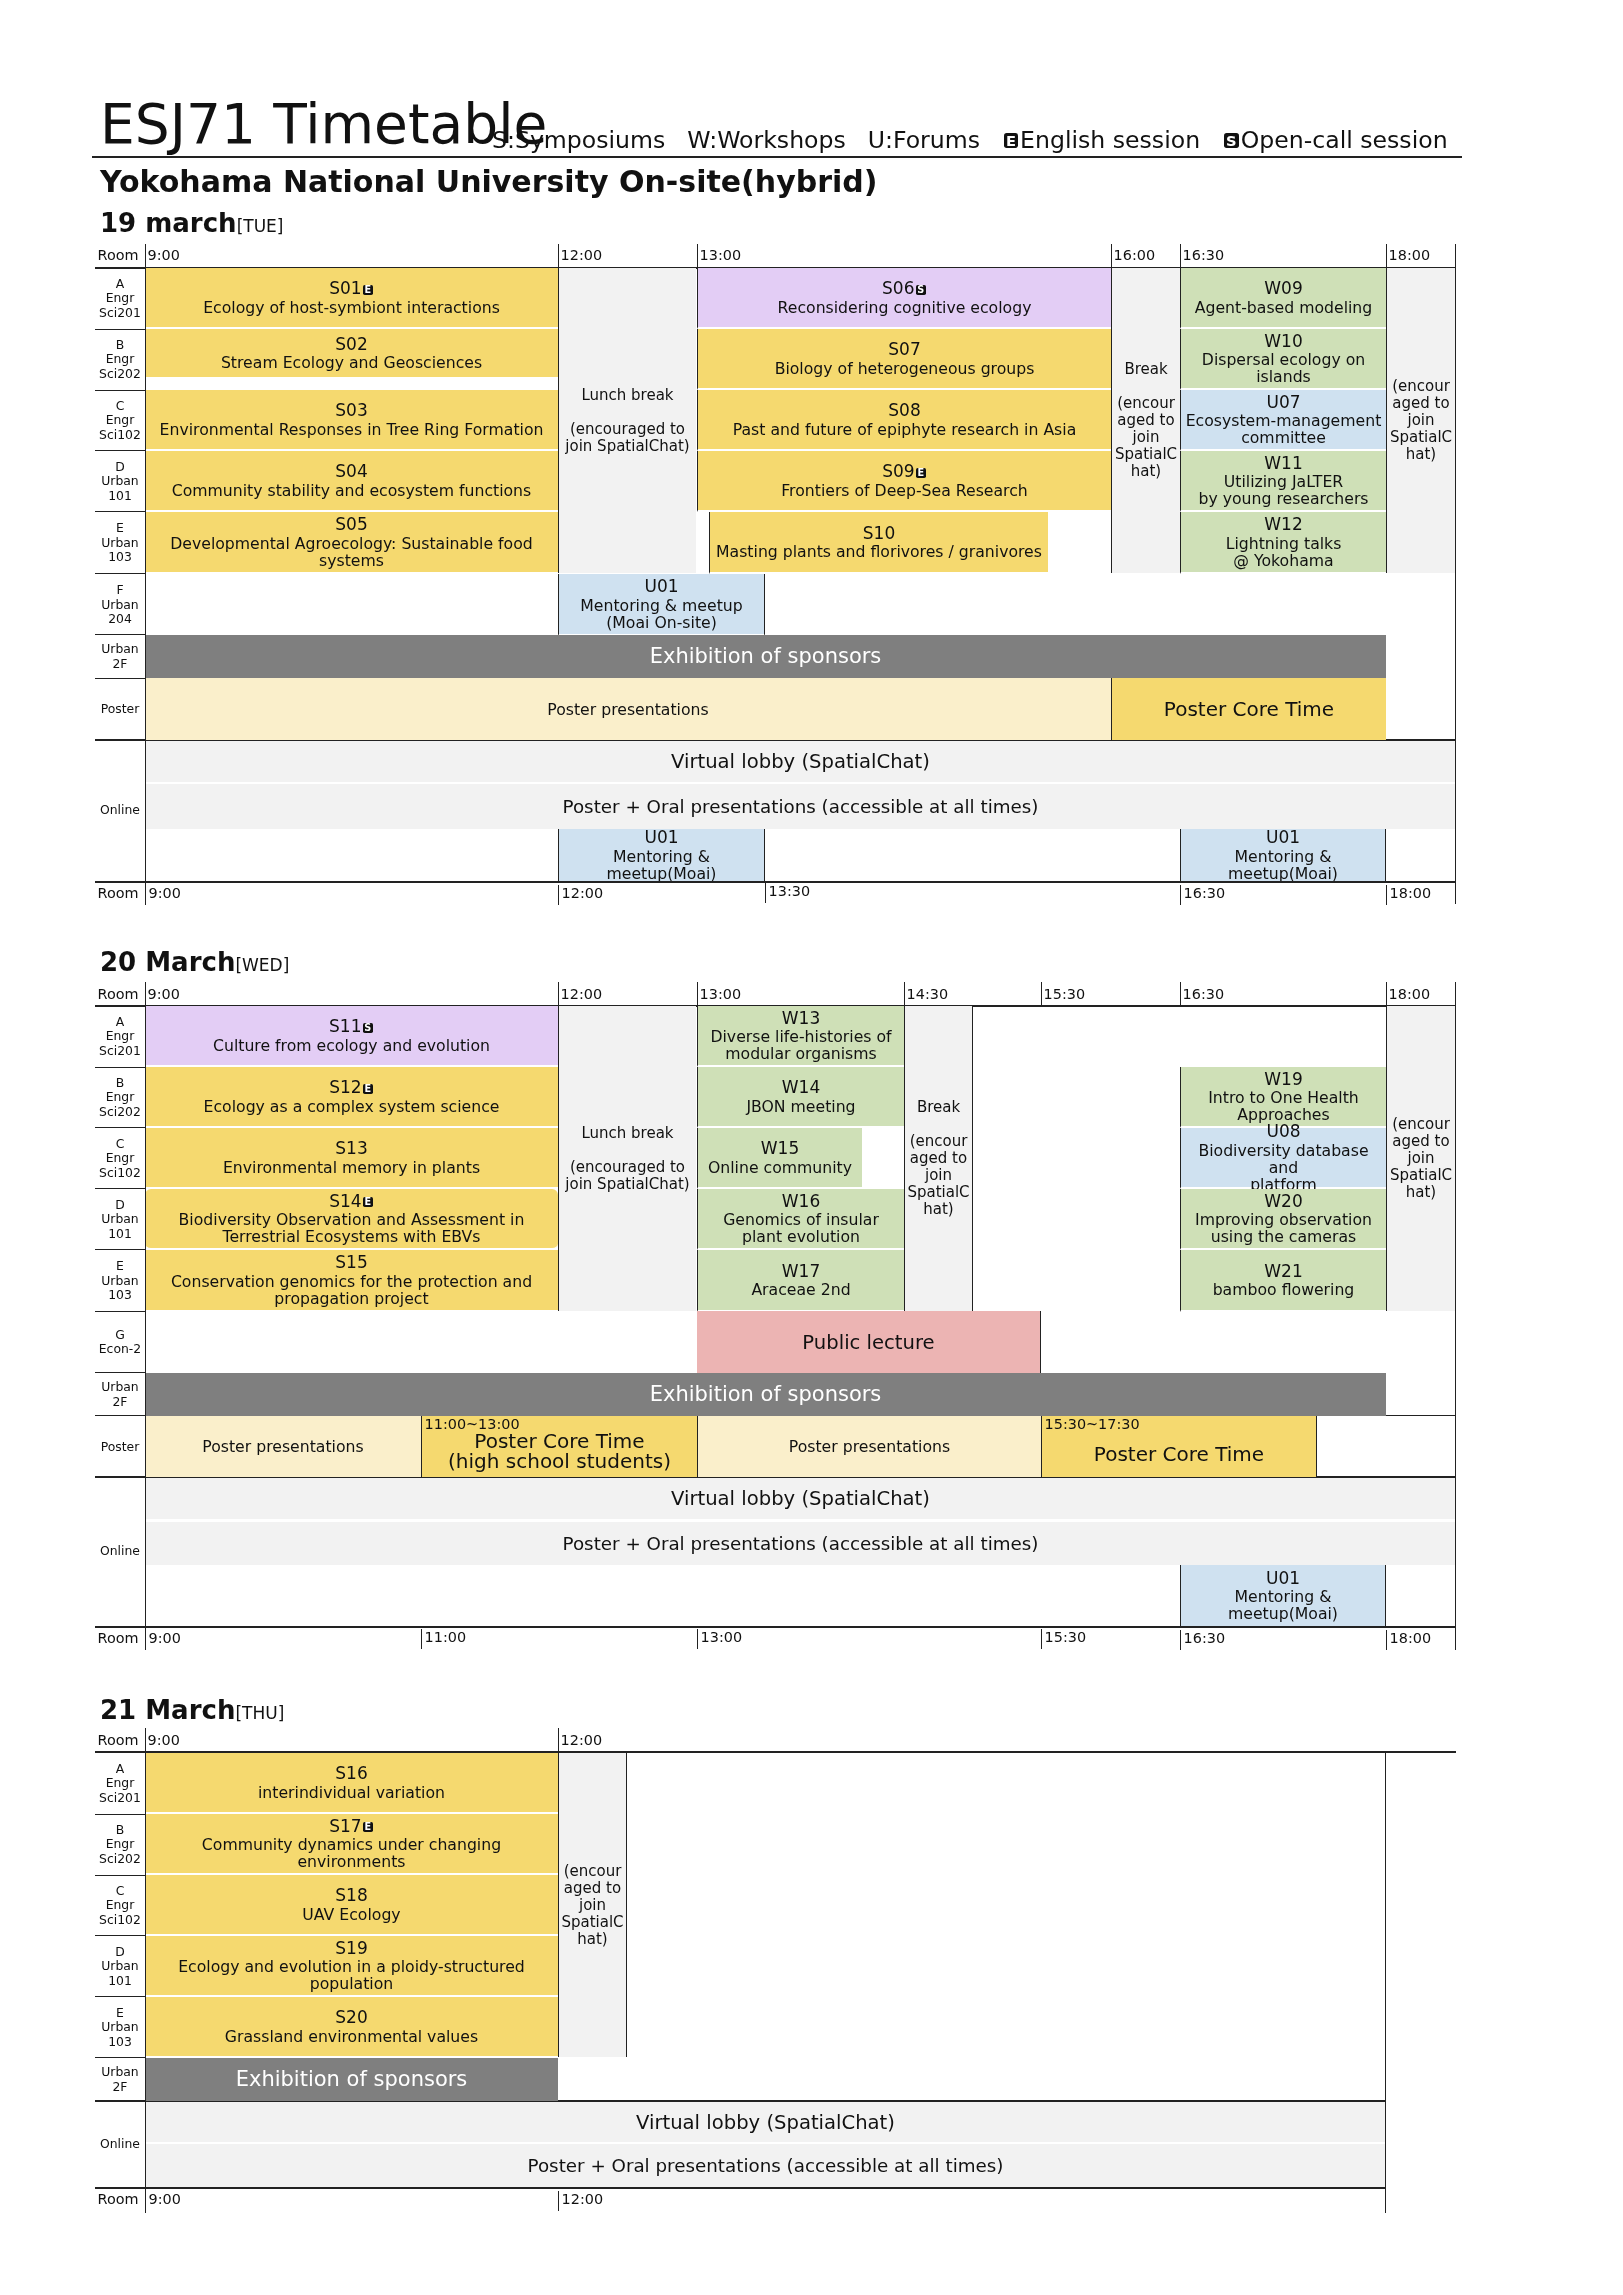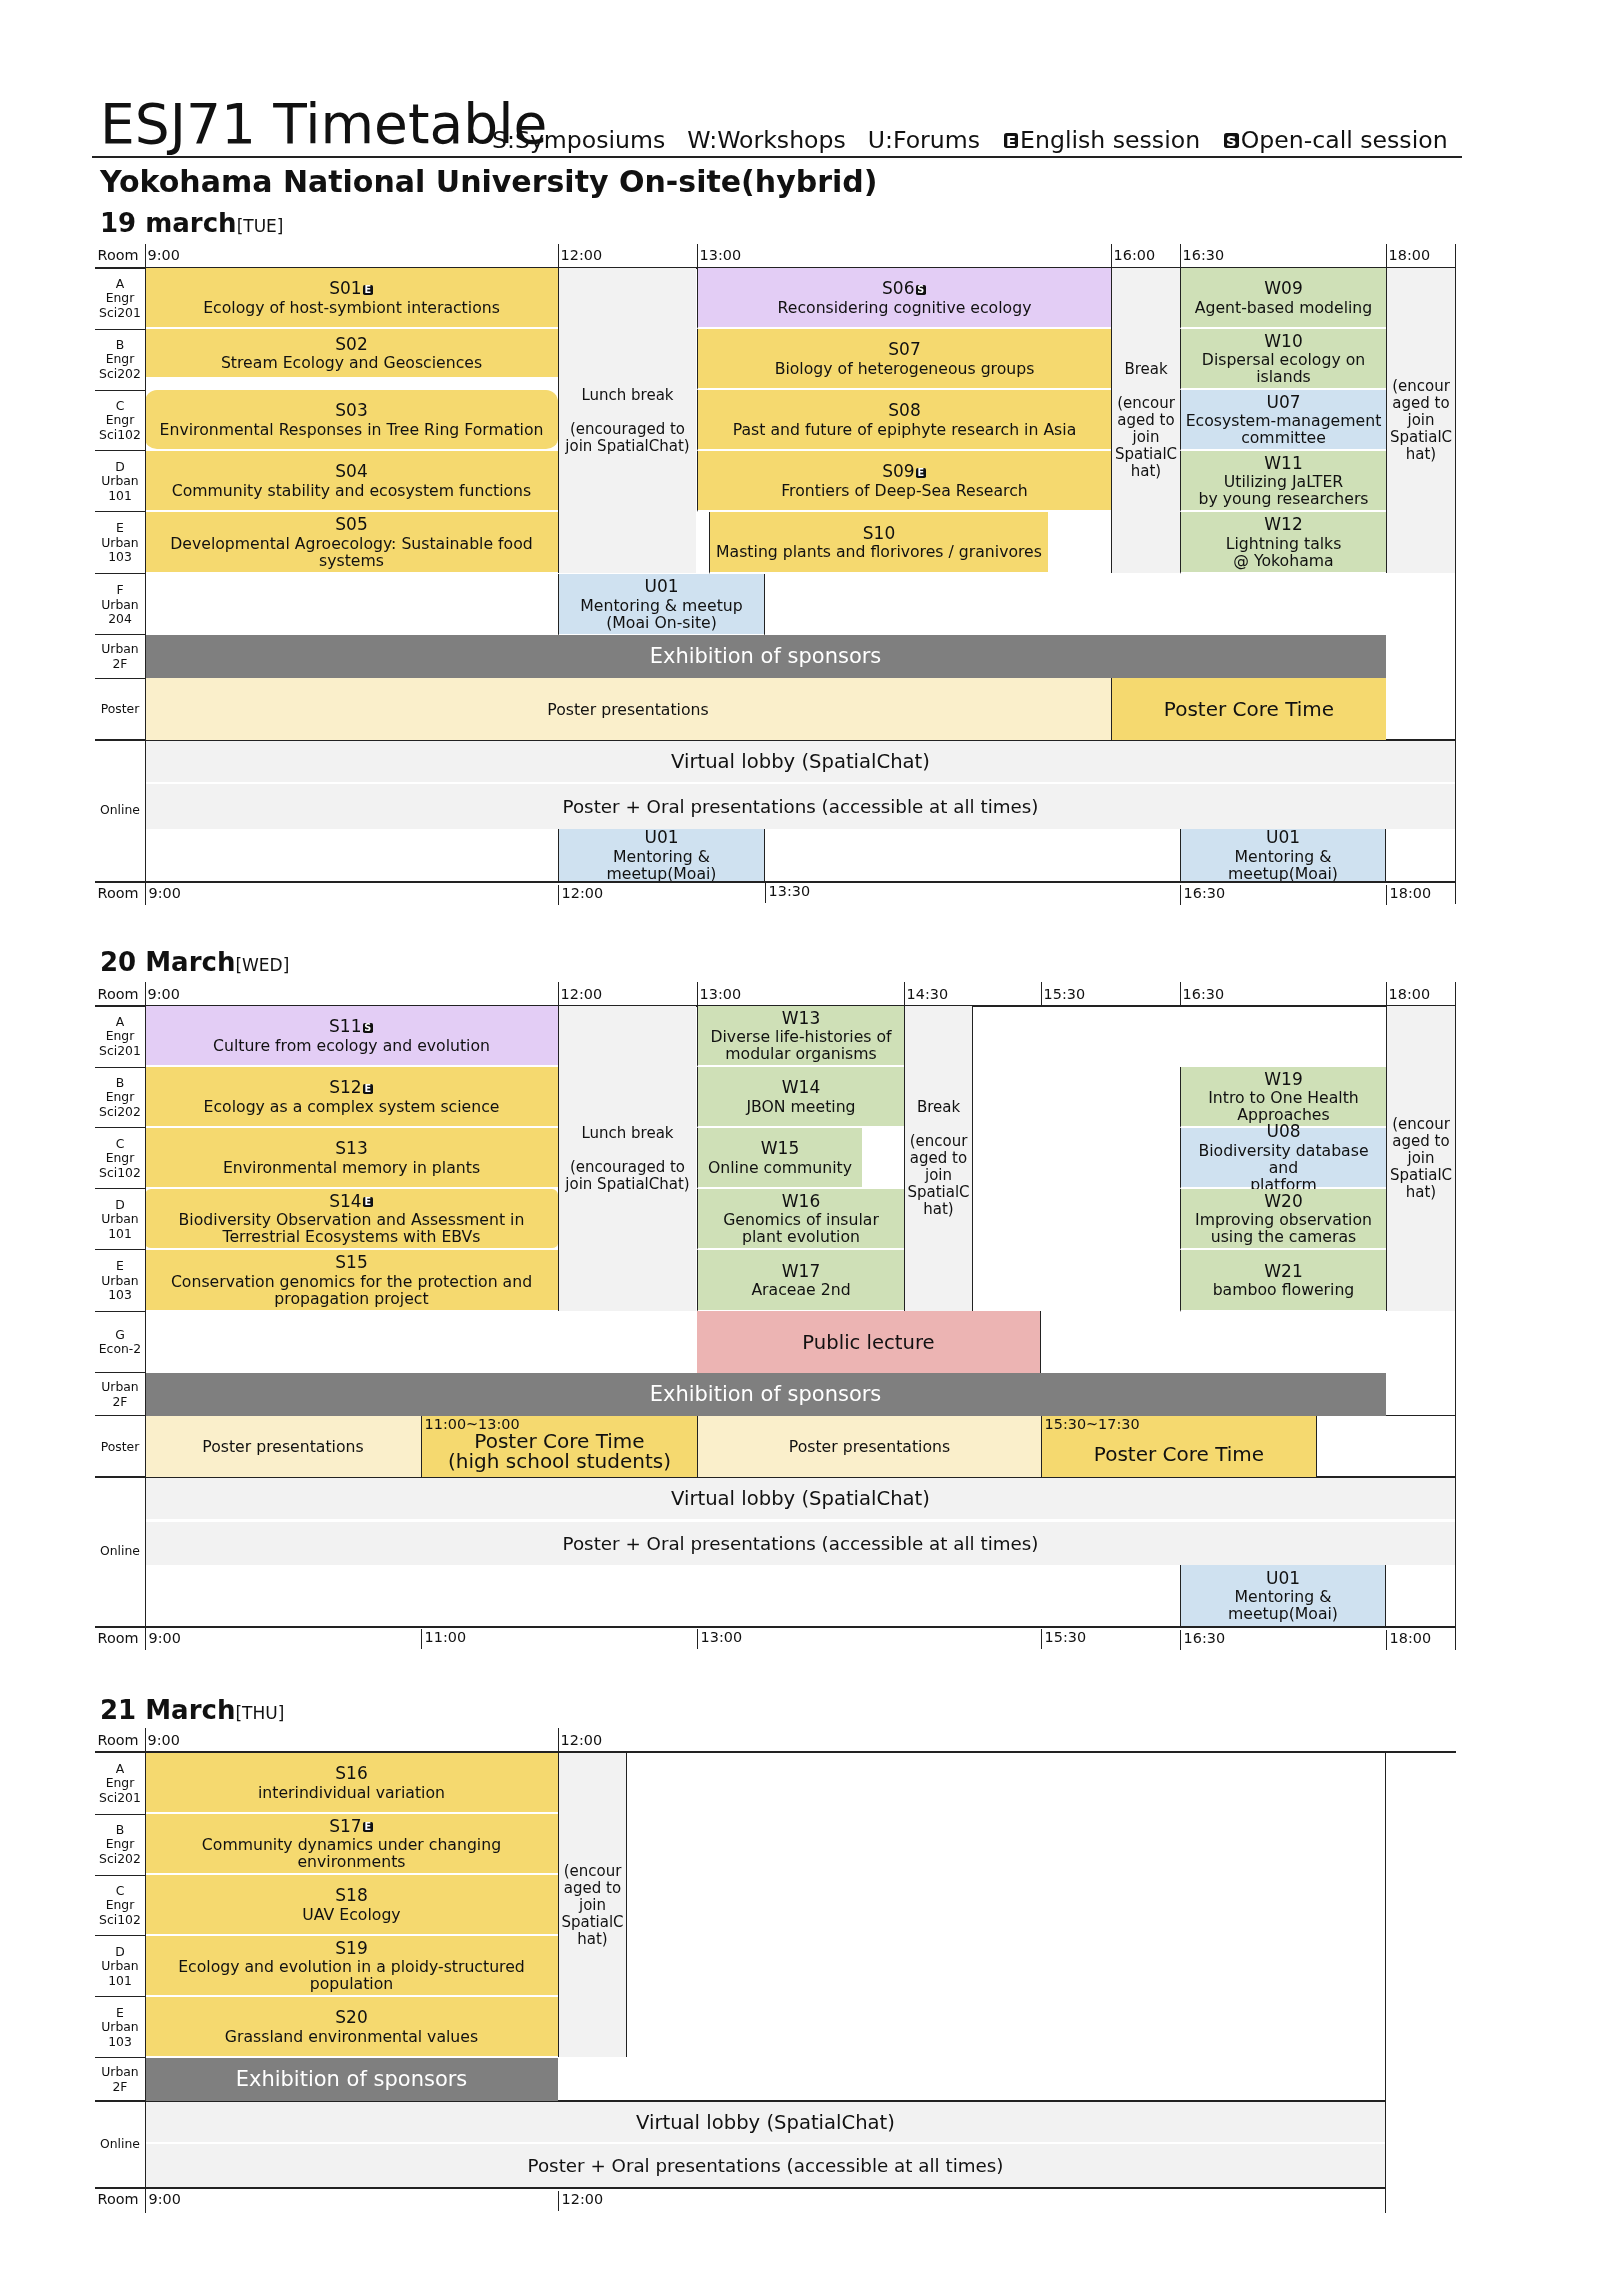--- a/index.html
+++ b/index.html
@@ -91,21 +91,21 @@
   <div class="abs hline" style="left:95px;top:739px;width:1361px;"></div>
 
   <div class="abs cell yellow" style="left:145px;top:268px;width:413px;height:61px;">
       <div><span class="code">S01</span><span class="badge">E</span></div>
       <div>Ecology of host-symbiont interactions</div>
     </div>
   <div class="abs cell yellow" style="left:145px;top:329px;width:413px;height:50px;">
       <div class="code">S02</div>
       <div>Stream Ecology and Geosciences</div>
     </div>
-  <div class="abs cell yellow" style="left:145px;top:390px;width:413px;height:61px;border-radius:12px;">
+  <div class="abs cell yellow" style="left:145px;top:390px;width:413px;height:61px;">
       <div class="code">S03</div>
       <div>Environmental Responses in Tree Ring Formation</div>
     </div>
   <div class="abs cell yellow" style="left:145px;top:451px;width:413px;height:61px;">
       <div class="code">S04</div>
       <div>Community stability and ecosystem functions</div>
     </div>
   <div class="abs cell yellow" style="left:145px;top:512px;width:413px;height:62px;">
       <div class="code">S05</div>
       <div style="padding:0 13px;">Developmental Agroecology: Sustainable food systems</div>

